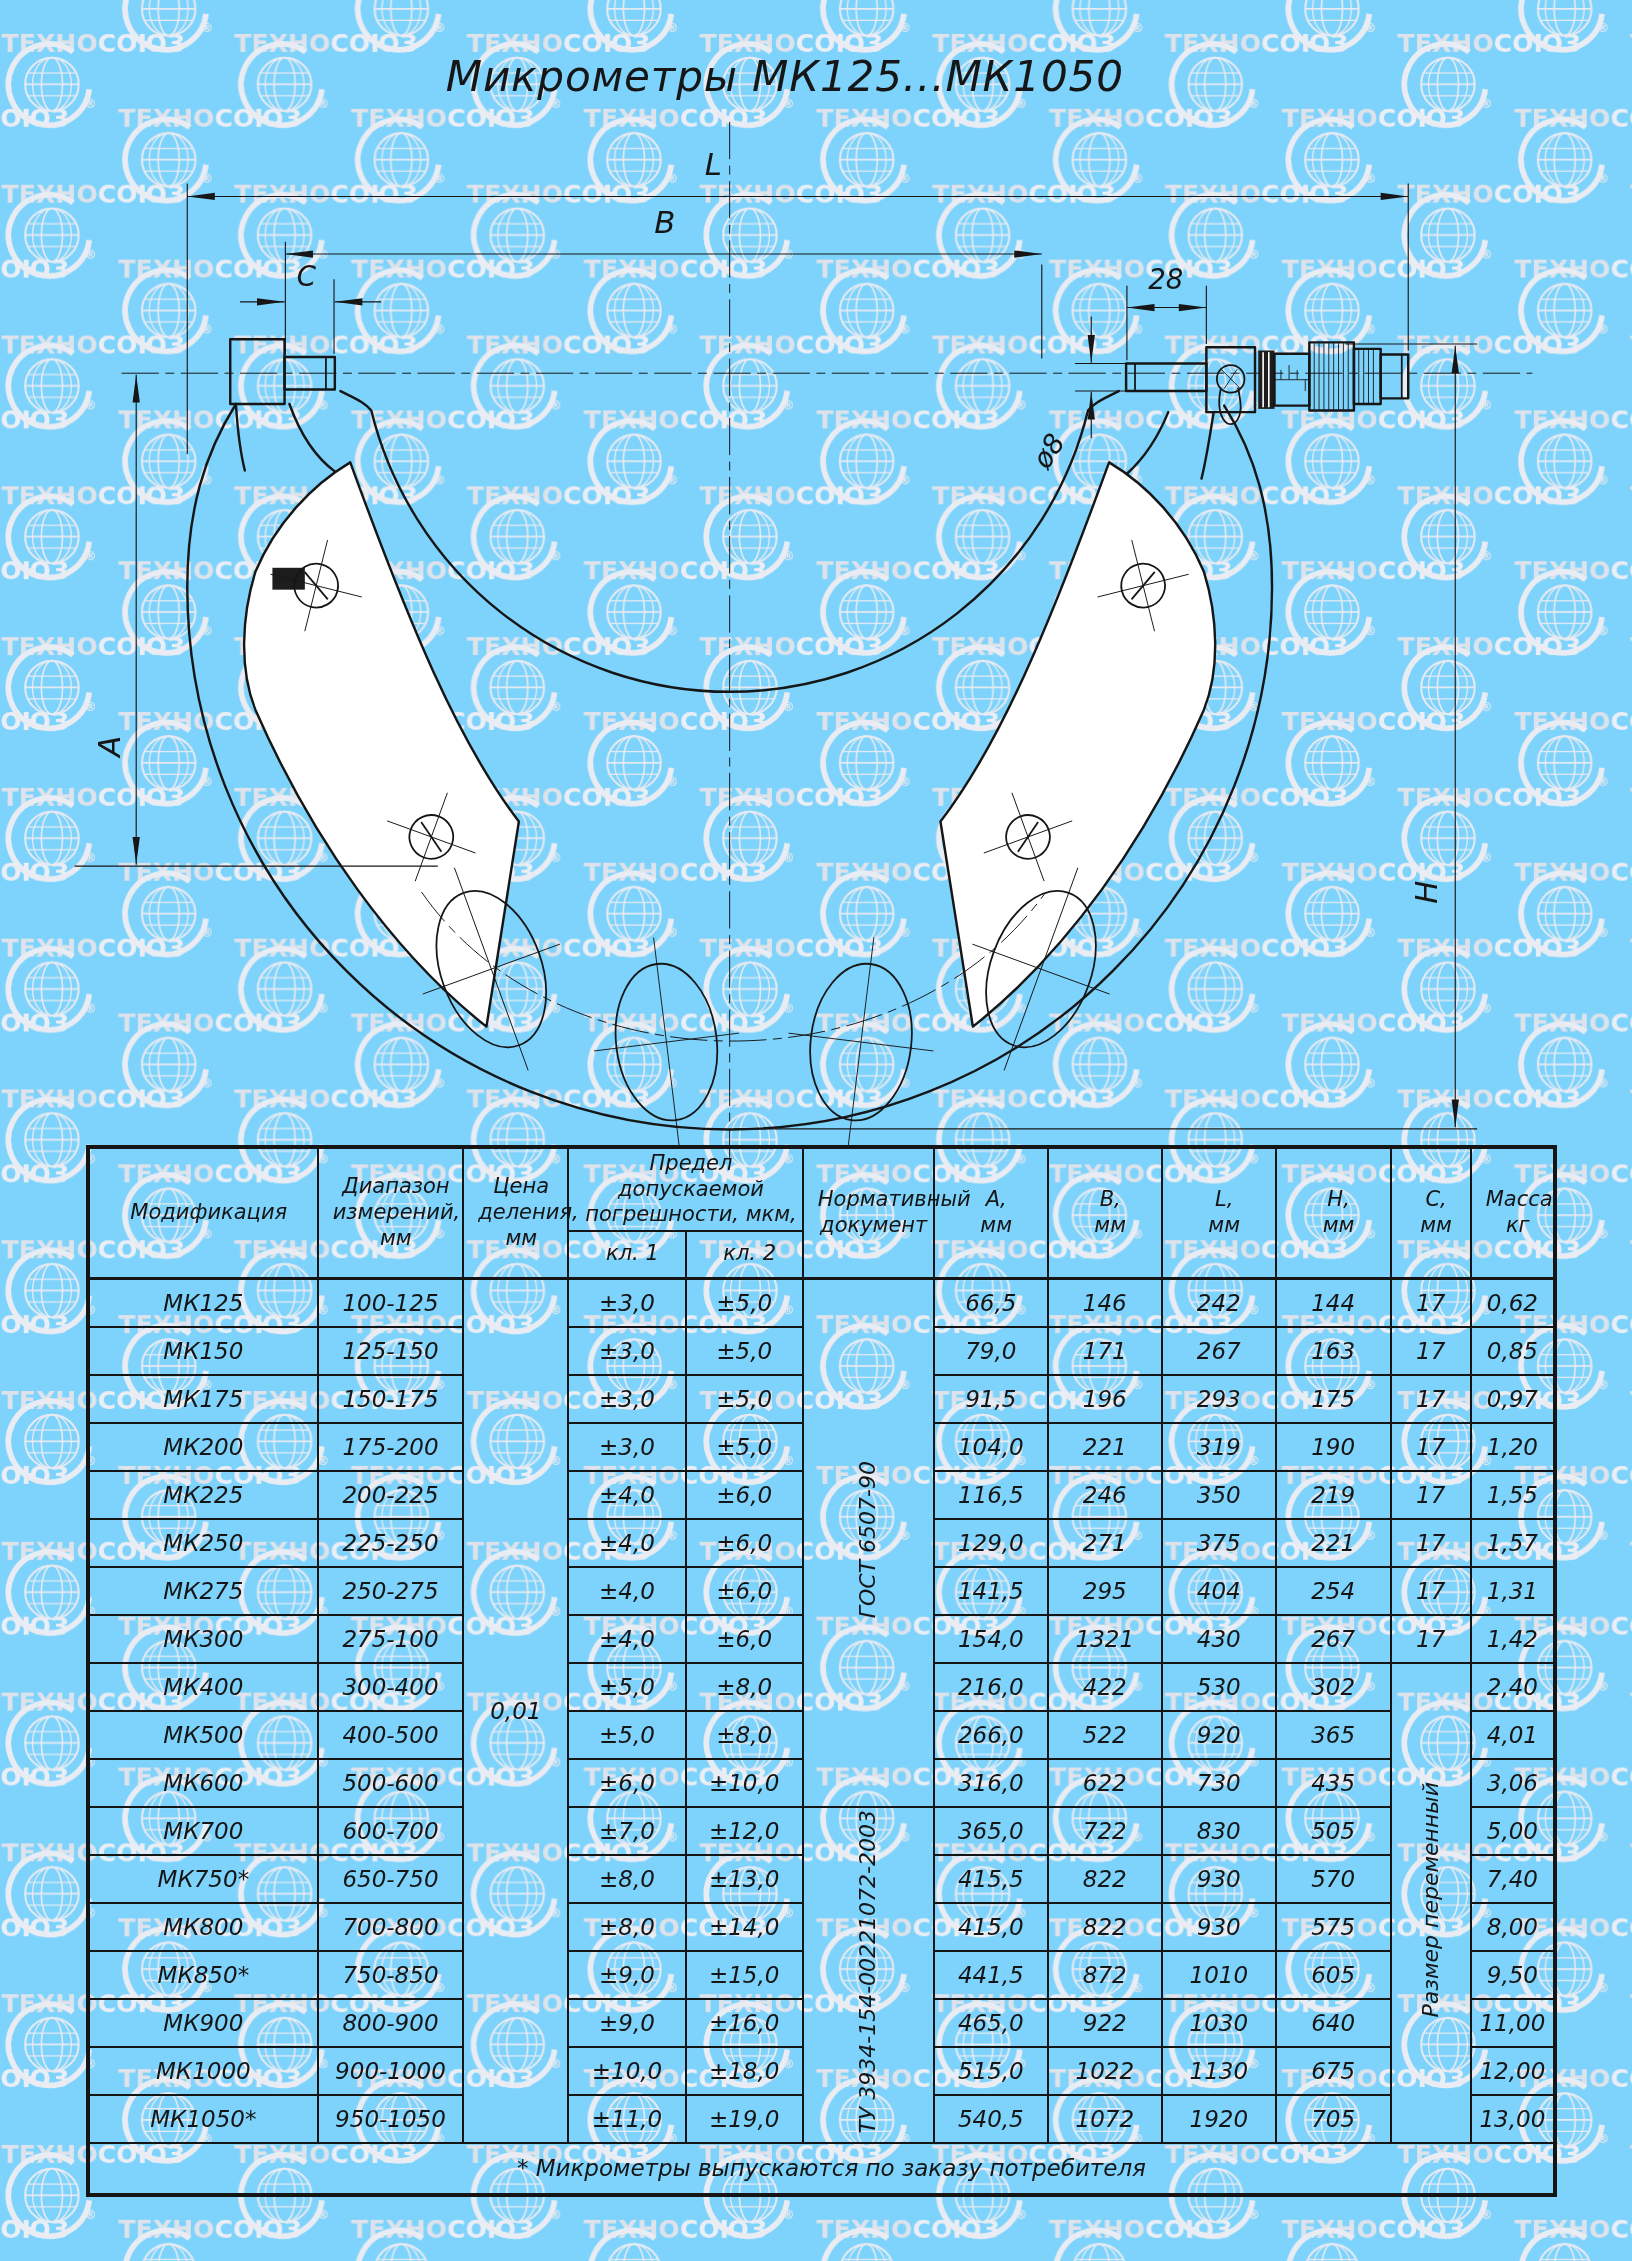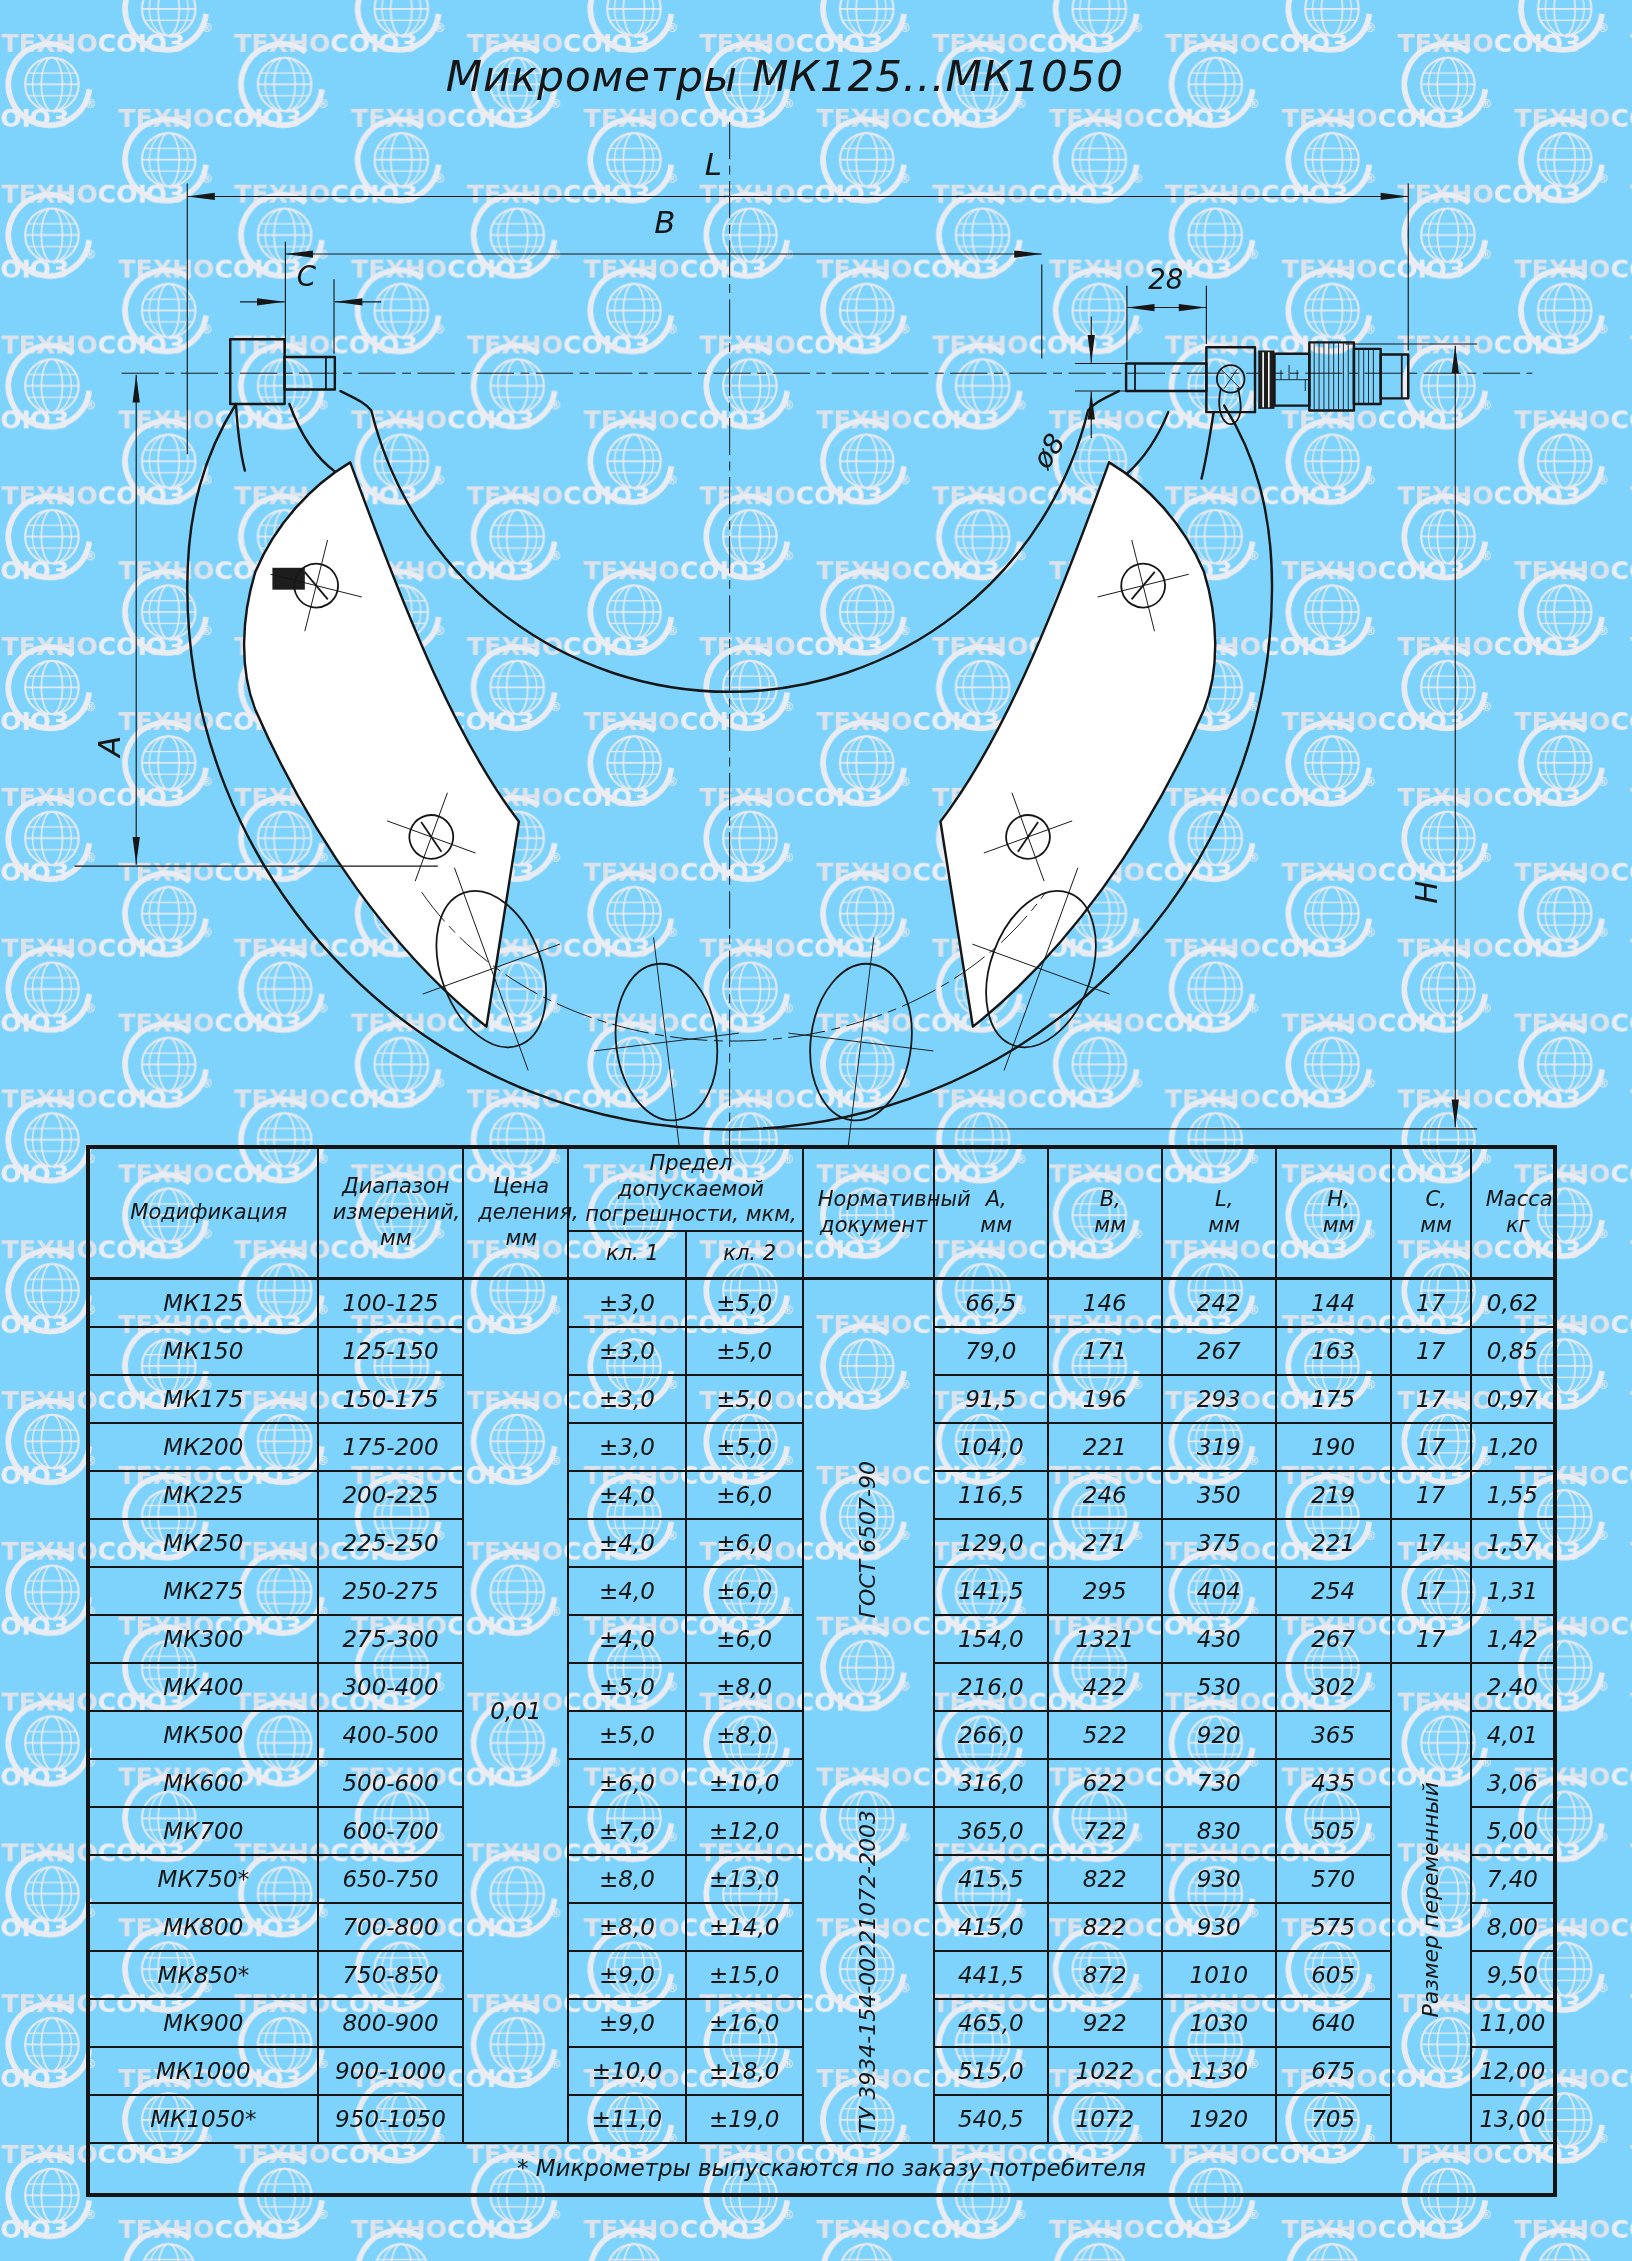--- a/index.html
+++ b/index.html
@@ -392,21 +392,21 @@
             <td>±6,0</td>
             <td>141,5</td>
             <td>295</td>
             <td>404</td>
             <td>254</td>
             <td>17</td>
             <td>1,31</td>
           </tr>
           <tr>
             <td>МК300</td>
-            <td>275-300</td>
+            <td>275-100</td>
             <td>±4,0</td>
             <td>±6,0</td>
             <td>154,0</td>
             <td>1321</td>
             <td>430</td>
             <td>267</td>
             <td>17</td>
             <td>1,42</td>
           </tr>
           <tr>

